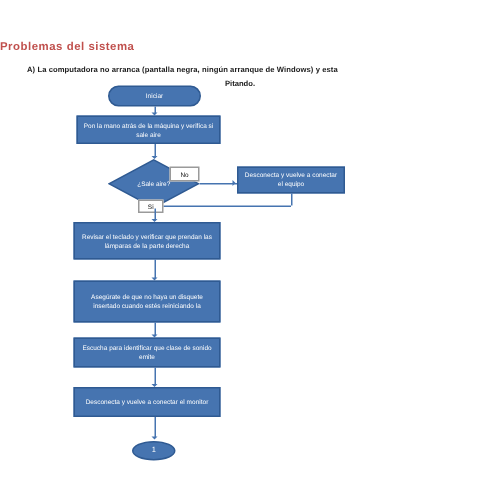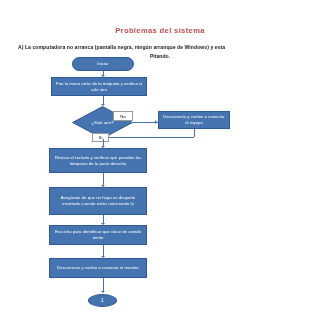--- a/index.html
+++ b/index.html
@@ -23,21 +23,20 @@
     height: 320px;
     background: #ffffff;
   }
 
   
   .doc-title {
     position: absolute;
     left: 0;
     top: 26px;
     width: 320px;
-    text-align: center;
     font-size: 7.6px;
     font-weight: bold;
     letter-spacing: 0.35px;
     color: #c0504d;
     white-space: nowrap;
   }
   .doc-subtitle {
     position: absolute;
     left: 18px;
     top: 44px;

